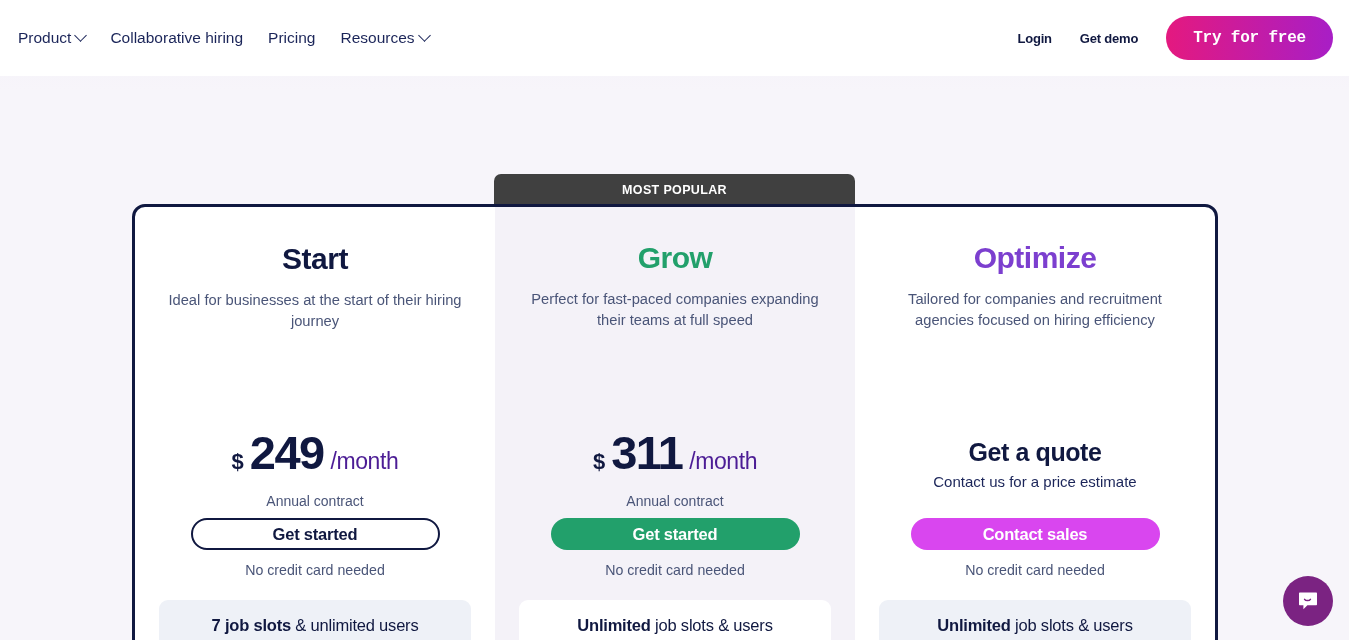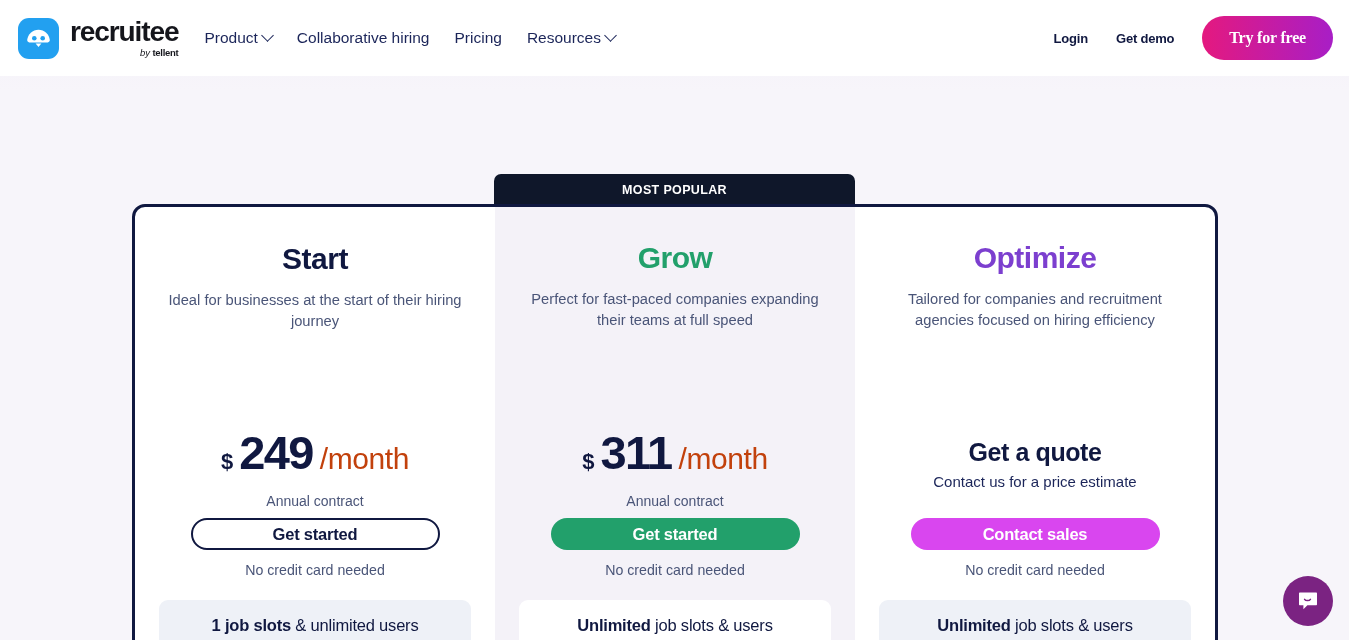--- a/index.html
+++ b/index.html
@@ -121,39 +121,39 @@
   .btn-try {
     background: linear-gradient(90deg, #e4197f 0%, #a81ec6 100%);
     color: #ffffff;
     font-size: 16px;
     font-weight: 700;
     letter-spacing: -0.2px;
     border: none;
     border-radius: 999px;
     padding: 13px 27px;
     cursor: pointer;
-    font-family: Liberation Serif, serif;
+    font-family: Liberation Mono, monospace;
     white-space: nowrap;
   }
 
   
   .pricing-wrap {
     position: relative;
     z-index: 2;
     width: 1349px;
     height: 564px;
   }
 
   .popular-badge {
     position: absolute;
     left: 494px;
     top: 98px;
     width: 361px;
     height: 32px;
-    background: #0f172a;
+    background: #404040;
     border-radius: 7px 7px 0 0;
     color: #ffffff;
     font-size: 12.5px;
     font-weight: 700;
     letter-spacing: 0.35px;
     display: flex;
     align-items: center;
     justify-content: center;
     z-index: 2;
   }
@@ -226,22 +226,22 @@
 
   .price-amt {
     font-size: 47px;
     font-weight: 700;
     letter-spacing: -1.6px;
     color: #101840;
     line-height: 1;
   }
 
   .price-per {
-    font-size: 30px;
-    color: #c2410c;
+    font-size: 23px;
+    color: #4c1d95;
     letter-spacing: -0.4px;
     margin-left: 5px;
   }
 
   .quote-title {
     font-size: 25px;
     font-weight: 700;
     letter-spacing: -0.4px;
     color: #101840;
     line-height: 1.1;
@@ -327,34 +327,20 @@
     border: none;
   }
 </style>
 </head>
 <body>
 
 <div class="page-bg"></div>
 
 <header class="navbar">
 
-  <div class="brand">
-    <div class="brand-mark">
-      <svg width="25" height="18" viewBox="0 0 25 18" aria-hidden="true">
-        <path d="M12.5 0.8C6.6 0.8 1.8 5.2 1.2 11.1c-0.1 1.2 0.8 2.3 2 2.3h18.6c1.2 0 2.1-1.1 2-2.3C23.2 5.2 18.4 0.8 12.5 0.8z" fill="#ffffff"></path>
-        <circle cx="8.3" cy="9.2" r="2.3" fill="#22a0f0"></circle>
-        <circle cx="16.7" cy="9.2" r="2.3" fill="#22a0f0"></circle>
-        <path d="M9.6 14.6h5.8L12.5 18z" fill="#ffffff"></path>
-      </svg>
-    </div>
-    <div class="brand-wordmark">
-      <span class="brand-name">recruitee</span>
-      <span class="brand-sub"><i>by</i> <b>tellent</b></span>
-    </div>
-  </div>
 
   <nav class="nav-links">
     <div class="nav-link">
       <span>Product</span>
       <i class="chev"></i>
     </div>
     <div class="nav-link">
       <span>Collaborative hiring</span>
     </div>
     <div class="nav-link">
@@ -388,21 +374,21 @@
           <span class="price-cur">$</span>
           <span class="price-amt">249</span>
           <span class="price-per">/month</span>
         </div>
         <div class="contract-note">Annual contract</div>
         <button class="cta outline">Get started</button>
         <div class="nocard">No credit card needed</div>
       </div>
 
       <div class="feature-box tinted">
-        <b>1 job slots</b><span> &amp; unlimited users</span>
+        <b>7 job slots</b><span> &amp; unlimited users</span>
       </div>
     </div>
 
     <div class="plan-col highlight">
       <h2 class="plan-name grow">Grow</h2>
       <p class="plan-desc">Perfect for fast-paced companies expanding their teams at full speed</p>
 
       <div class="price-block">
         <div class="price-row">
           <span class="price-cur">$</span>

